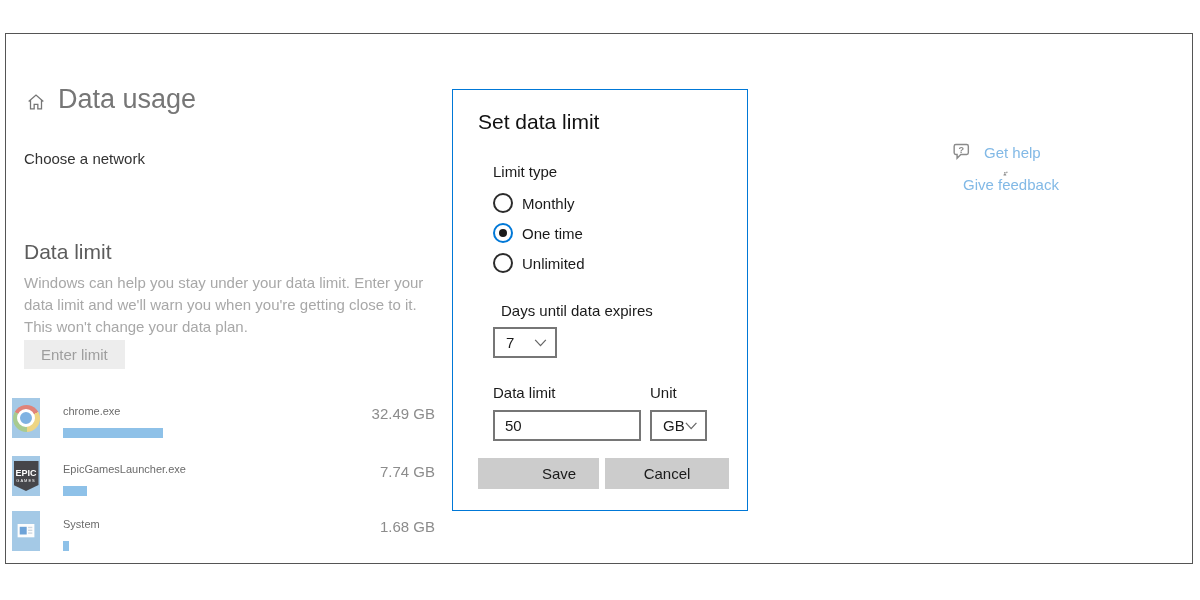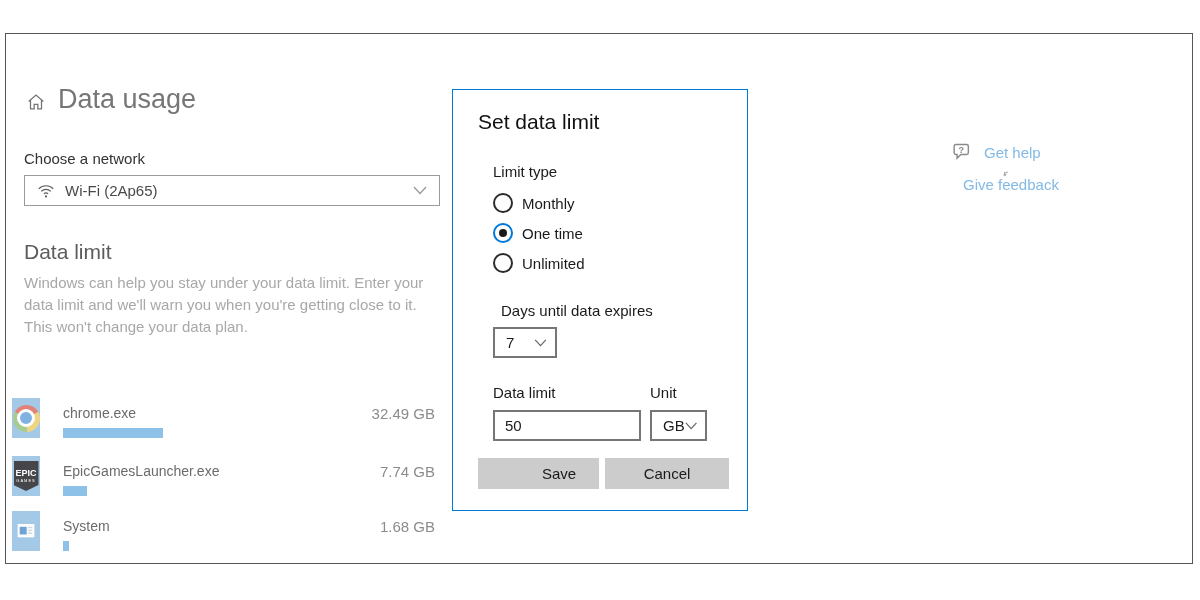--- a/index.html
+++ b/index.html
@@ -32,21 +32,21 @@
   .section-desc { position:absolute; left:18px; top:238px; width:416px; font-size:15px; line-height:22px; color:#a8a8a8; }
   .enter-limit-btn { position:absolute; left:18px; top:306px; height:29px; padding:0 17px;
                      background:#ededed; border:none; font-size:15px; color:#9e9e9e;
                      font-family:"Liberation Sans",sans-serif; }
 
   
   .app-row { position:absolute; left:6px; width:423px; height:44px; }
   .row-chrome { top:364px; } .row-epic { top:422px; } .row-system { top:477px; }
   .tile { position:absolute; left:0; top:0; width:28px; height:40px; background:var(--tile);
           display:flex; align-items:center; justify-content:center; }
-  .app-name { position:absolute; left:51px; top:7px; font-size:14px; color:#6b6b6b; }
+  .app-name { position:absolute; left:51px; top:7px; font-size:11px; color:#6b6b6b; }
   .app-usage { position:absolute; right:0; top:7px; font-size:15px; color:#8c8c8c;text-align:center; }
   .bar { position:absolute; left:51px; top:30px; height:10px; background:var(--progress); }
 
   .chrome-logo { width:27px; height:27px; border-radius:50%; position:relative;
     background:conic-gradient(from -60deg,#e08379 0 120deg,#eed584 120deg 240deg,#a8cb90 240deg 360deg); }
   .chrome-logo::after { content:""; position:absolute; left:50%; top:50%; width:12px; height:12px;
     transform:translate(-50%,-50%); background:#7fb2e2; border:3px solid #fff; border-radius:50%; }
 
   .epic-badge { width:25px; height:30px; background:#46464a;
     clip-path:polygon(0 0,100% 0,100% 80%,50% 100%,0 80%);
@@ -96,35 +96,24 @@
 
 
     <div class="home-icon">
       <svg width="22" height="22" viewBox="0 0 24 24">
         <path d="M4 11.5 L12 4.5 L20 11.5 M6 10 V19.5 H10 V14.5 H14 V19.5 H18 V10" fill="none" stroke="#767676" stroke-width="1.4"></path>
       </svg>
     </div>
     <h1 class="page-title">Data usage</h1>
 
     <div class="net-label">Choose a network</div>
-    <div class="net-dd">
-      <svg width="18" height="16" viewBox="0 0 24 22">
-        <path d="M2 8 a14 14 0 0 1 20 0" fill="none" stroke="#5f5f5f" stroke-width="1.6"></path>
-        <path d="M5.5 11.5 a9 9 0 0 1 13 0" fill="none" stroke="#5f5f5f" stroke-width="1.6"></path>
-        <path d="M9 15 a4.5 4.5 0 0 1 6 0" fill="none" stroke="#5f5f5f" stroke-width="1.6"></path>
-        <circle cx="12" cy="18.4" r="1.5" fill="#5f5f5f"></circle>
-      </svg>
-      <span class="dd-text">Wi-Fi (2Ap65)</span>
-      <svg class="chev" width="14" height="9" viewBox="0 0 14 9">
-        <polyline points="1,1 7,7.5 13,1" fill="none" stroke="#999" stroke-width="1.3"></polyline>
-      </svg>
-    </div>
 
     <h2 class="section-heading">Data limit</h2>
     <p class="section-desc">Windows can help you stay under your data limit. Enter your data limit and we'll warn you when you're getting close to it. This won't change your data plan.</p>
+    <button class="enter-limit-btn">Enter limit</button>
 
     <div class="app-row row-chrome">
       <div class="tile">
           <div class="chrome-logo"></div>
         </div>
       <span class="app-name">chrome.exe</span>
       <span class="app-usage">32.49 GB</span>
       <div class="bar" style="width: 100px;"></div>
     </div>
     <div class="app-row row-epic">

